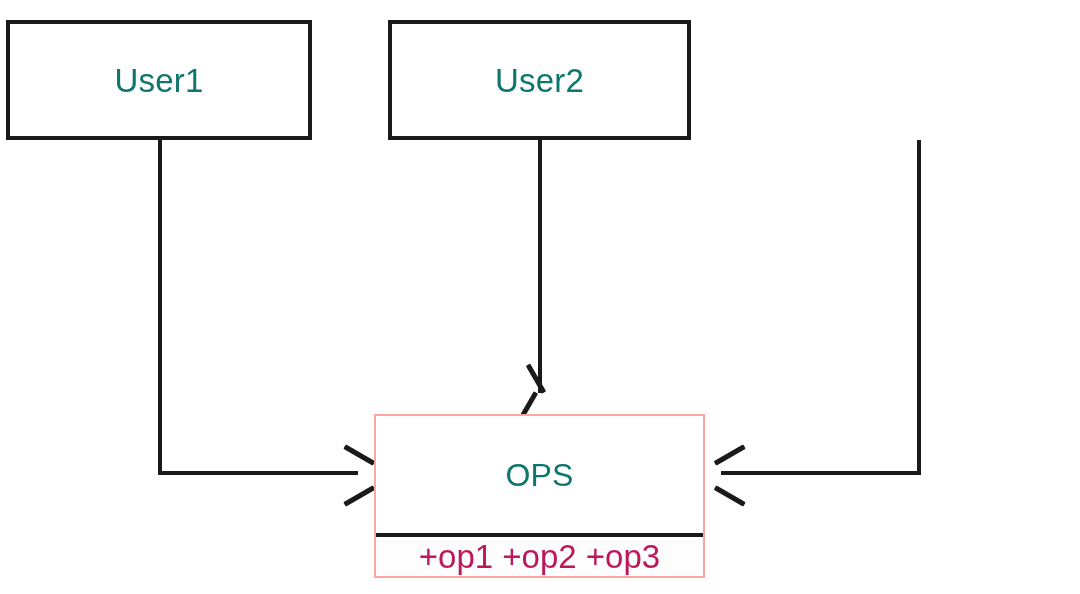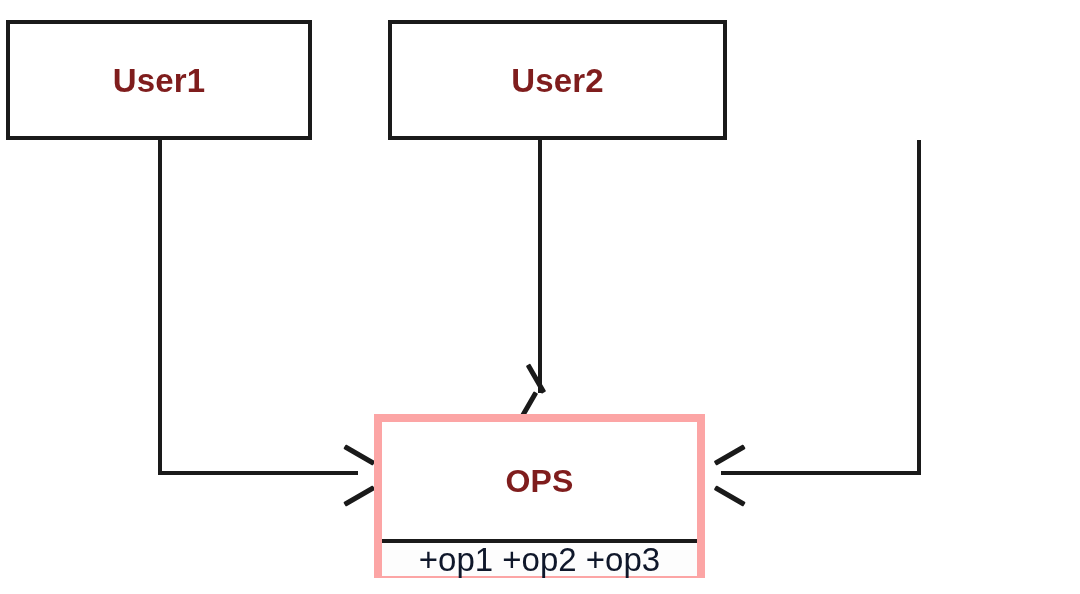--- a/index.html
+++ b/index.html
@@ -22,41 +22,41 @@
     position: absolute;
     box-sizing: border-box;
     background: #ffffff;
     border: 4px solid #1a1a1a;
     display: flex;
     align-items: center;
     justify-content: center;
   }
   .node-label {
     font-size: 33px;
-    font-weight: bold;
-    color: #7f1d1d;
+    font-weight: normal;
+    color: #0f766e;
     letter-spacing: 0.2px;
     line-height: 1;
     white-space: nowrap;
   }
 
   #node-user1 { left: 6px;   top: 20px; width: 306px; height: 120px; }
-  #node-user2 { left: 388px; top: 20px; width: 339px; height: 120px; }
+  #node-user2 { left: 388px; top: 20px; width: 303px; height: 120px; }
   #node-user3 { left: 768px; top: 20px; width: 301px; height: 120px; }
 
   
   #node-ops {
     position: absolute;
     left: 374px;
     top: 414px;
     width: 331px;
     height: 164px;
     box-sizing: border-box;
     background: #ffffff;
-    border: 8px solid #fca5a5;
+    border: 2px solid #fca5a5;
     display: flex;
     flex-direction: column;
   }
   #ops-header {
     flex: 0 0 117px;
     display: flex;
     align-items: center;
     justify-content: center;
   }
   #ops-header .node-label { font-size: 32px; }
@@ -64,21 +64,21 @@
     flex: 1 1 auto;
     border-top: 4px solid #1a1a1a;
     display: flex;
     align-items: center;
     justify-content: center;
     background: #fdfdfd;
   }
   #ops-operations .ops-text {
     font-size: 33px;
     font-weight: normal;
-    color: #0f172a;
+    color: #be185d;
     line-height: 1;
     white-space: nowrap;
   }
 
   
   .seg {
     position: absolute;
     background: #1a1a1a;
   }
   .seg-v { width: 4px; }

